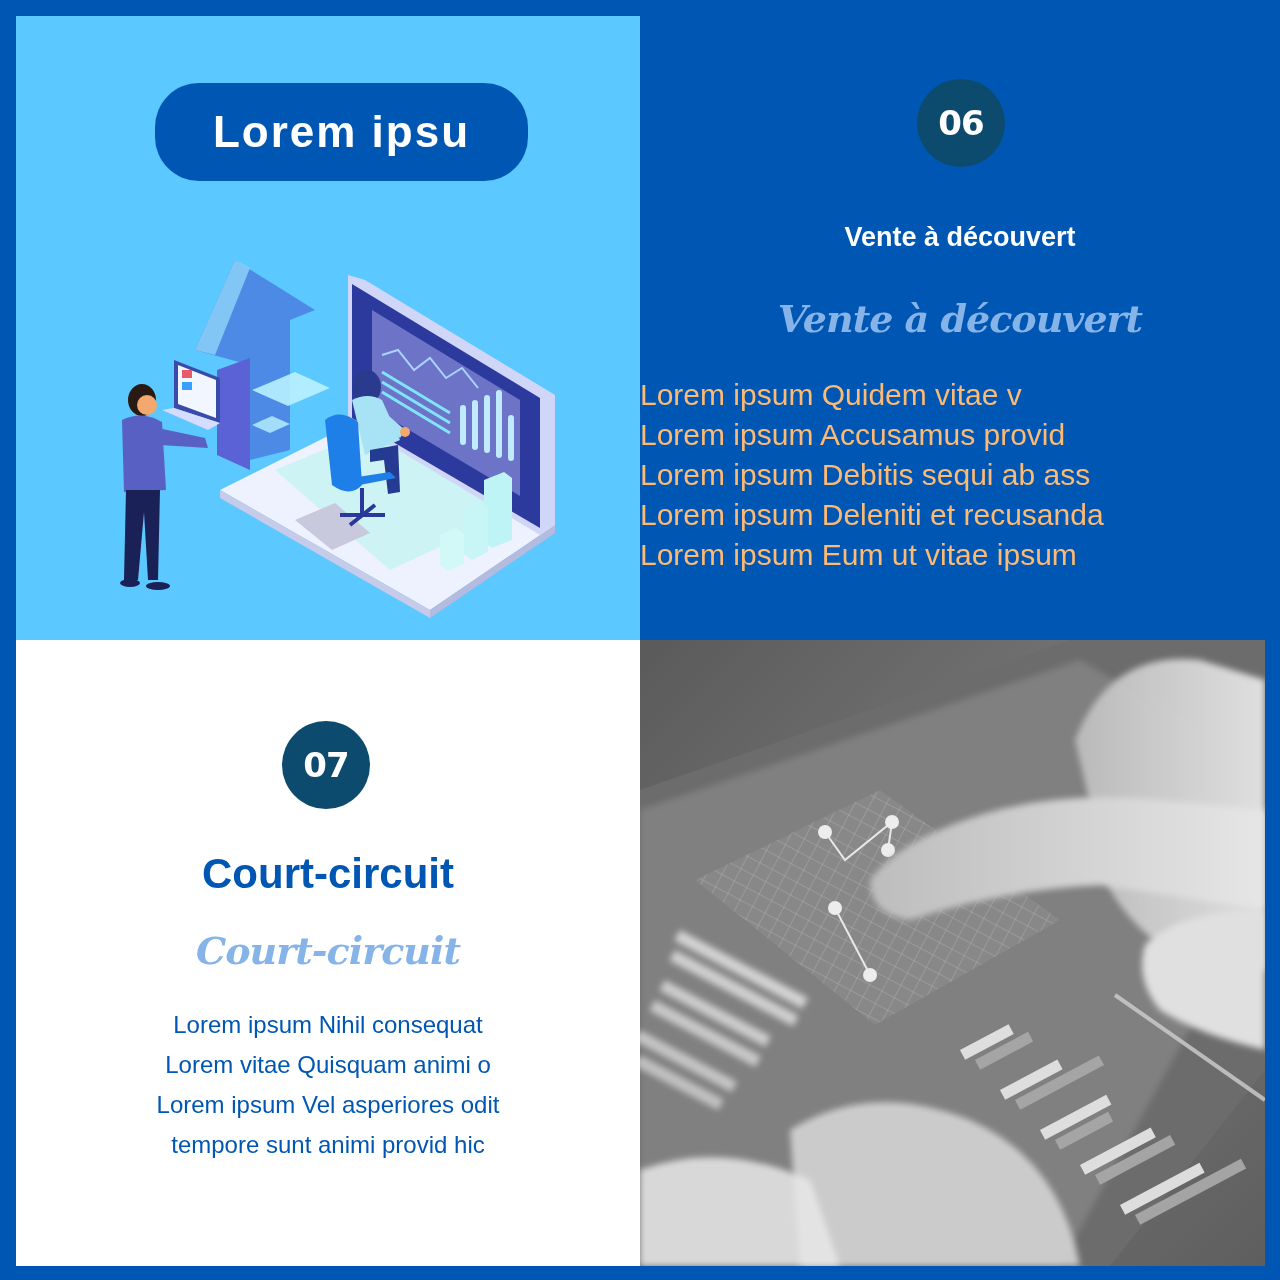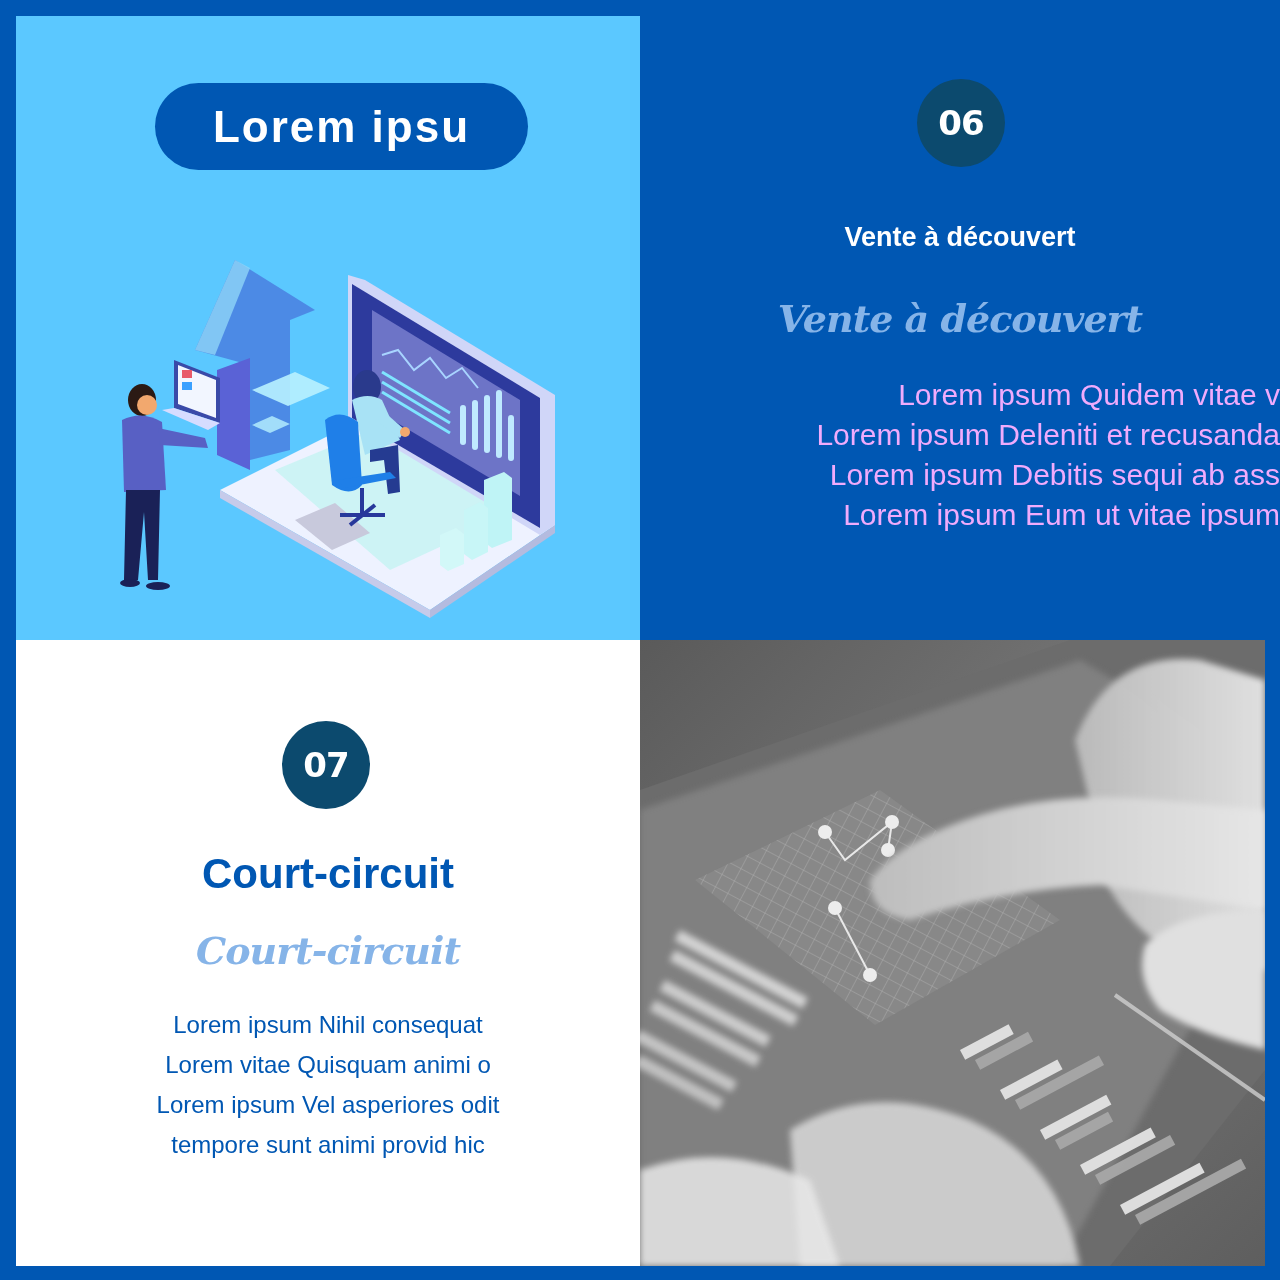--- a/index.html
+++ b/index.html
@@ -6,21 +6,21 @@
     html, body { width: 1280px; height: 1280px; overflow: hidden; }
     body { background: #0057B3; position: relative; font-family: "Liberation Sans", "DejaVu Sans", sans-serif; }
 
     .q { position: absolute; }
     #q-tl { left: 16px; top: 16px; width: 624px; height: 624px; background: #5BC8FF; }
     #q-tr { left: 640px; top: 0; width: 640px; height: 640px; background: #0057B3; }
     #q-bl { left: 16px; top: 640px; width: 732px; height: 626px; background: #FFFFFF; }
     #q-br { left: 640px; top: 640px; width: 625px; height: 626px; background: #6d6d6d; overflow: hidden; }
 
     .pill {
-      position: absolute; left: 139px; top: 67px; width: 373px; height: 87px;
+      position: absolute; left: 139px; top: 67px; width: 373px; height: 98px;
       background: #0057B3; border-radius: 44px;
       display: flex; align-items: center; justify-content: center;
     }
     .pill span { color: #ffffff; font-weight: 700; font-size: 44px; letter-spacing: 2px; font-family: "Liberation Sans", sans-serif; }
 
     .illus { position: absolute; left: 84px; top: 234px; width: 470px; height: 370px; }
 
     .badge {
       position: absolute; width: 88px; height: 88px; border-radius: 50%;
       background: #0c4a6e; display: flex; align-items: center; justify-content: center;
@@ -31,22 +31,22 @@
     .tr-title {
       position: absolute; left: 0; width: 640px; top: 222px; text-align: center;
       color: #ffffff; font-weight: 700; font-size: 27px; font-family: "Liberation Sans", sans-serif;
     }
     .script {
       position: absolute; left: 0; text-align: center; font-family: "DejaVu Serif", serif;
       font-style: italic; font-weight: 700; letter-spacing: -1px;
     }
     .tr-script { width: 640px; top: 296px; font-size: 38px; color: #86B4E8; }
     .tr-body {
-      position: absolute; left: 0; width: 640px; top: 375px; text-align: right;
-      color: #f0abfc; font-size: 30px; line-height: 40px; font-family: "Liberation Sans", sans-serif;
+      position: absolute; left: 0; width: 640px; top: 375px; text-align: left;
+      color: #fdba74; font-size: 30px; line-height: 40px; font-family: "Liberation Sans", sans-serif;
     }
 
     #q-bl .badge { left: 266px; top: 81px; }
     .bl-title {
       position: absolute; left: 0; width: 624px; top: 210px; text-align: center;
       color: #0057B3; font-weight: 700; font-size: 42px; font-family: "Liberation Sans", sans-serif;
     }
     .bl-script { width: 624px; top: 288px; font-size: 38px; color: #86B4E8; }
     .bl-body {
       position: absolute; left: 0; width: 624px; top: 365px; text-align: center;
@@ -126,22 +126,23 @@
 </div>
 
 <div class="q" id="q-tr">
   <div class="badge">
     <span>06</span>
   </div>
   <div class="tr-title">Vente à découvert</div>
   <div class="script tr-script">Vente à découvert</div>
   <div class="tr-body">
     <span class="line">Lorem ipsum Quidem vitae v</span>
+    <span class="line">Lorem ipsum Accusamus provid</span>
+    <span class="line">Lorem ipsum Debitis sequi ab ass</span>
     <span class="line">Lorem ipsum Deleniti et recusanda</span>
-    <span class="line">Lorem ipsum Debitis sequi ab ass</span>
     <span class="line">Lorem ipsum Eum ut vitae ipsum</span>
   </div>
 </div>
 
 <div class="q" id="q-bl">
   <div class="badge">
     <span>07</span>
   </div>
   <div class="bl-title">Court-circuit</div>
   <div class="script bl-script">Court-circuit</div>

